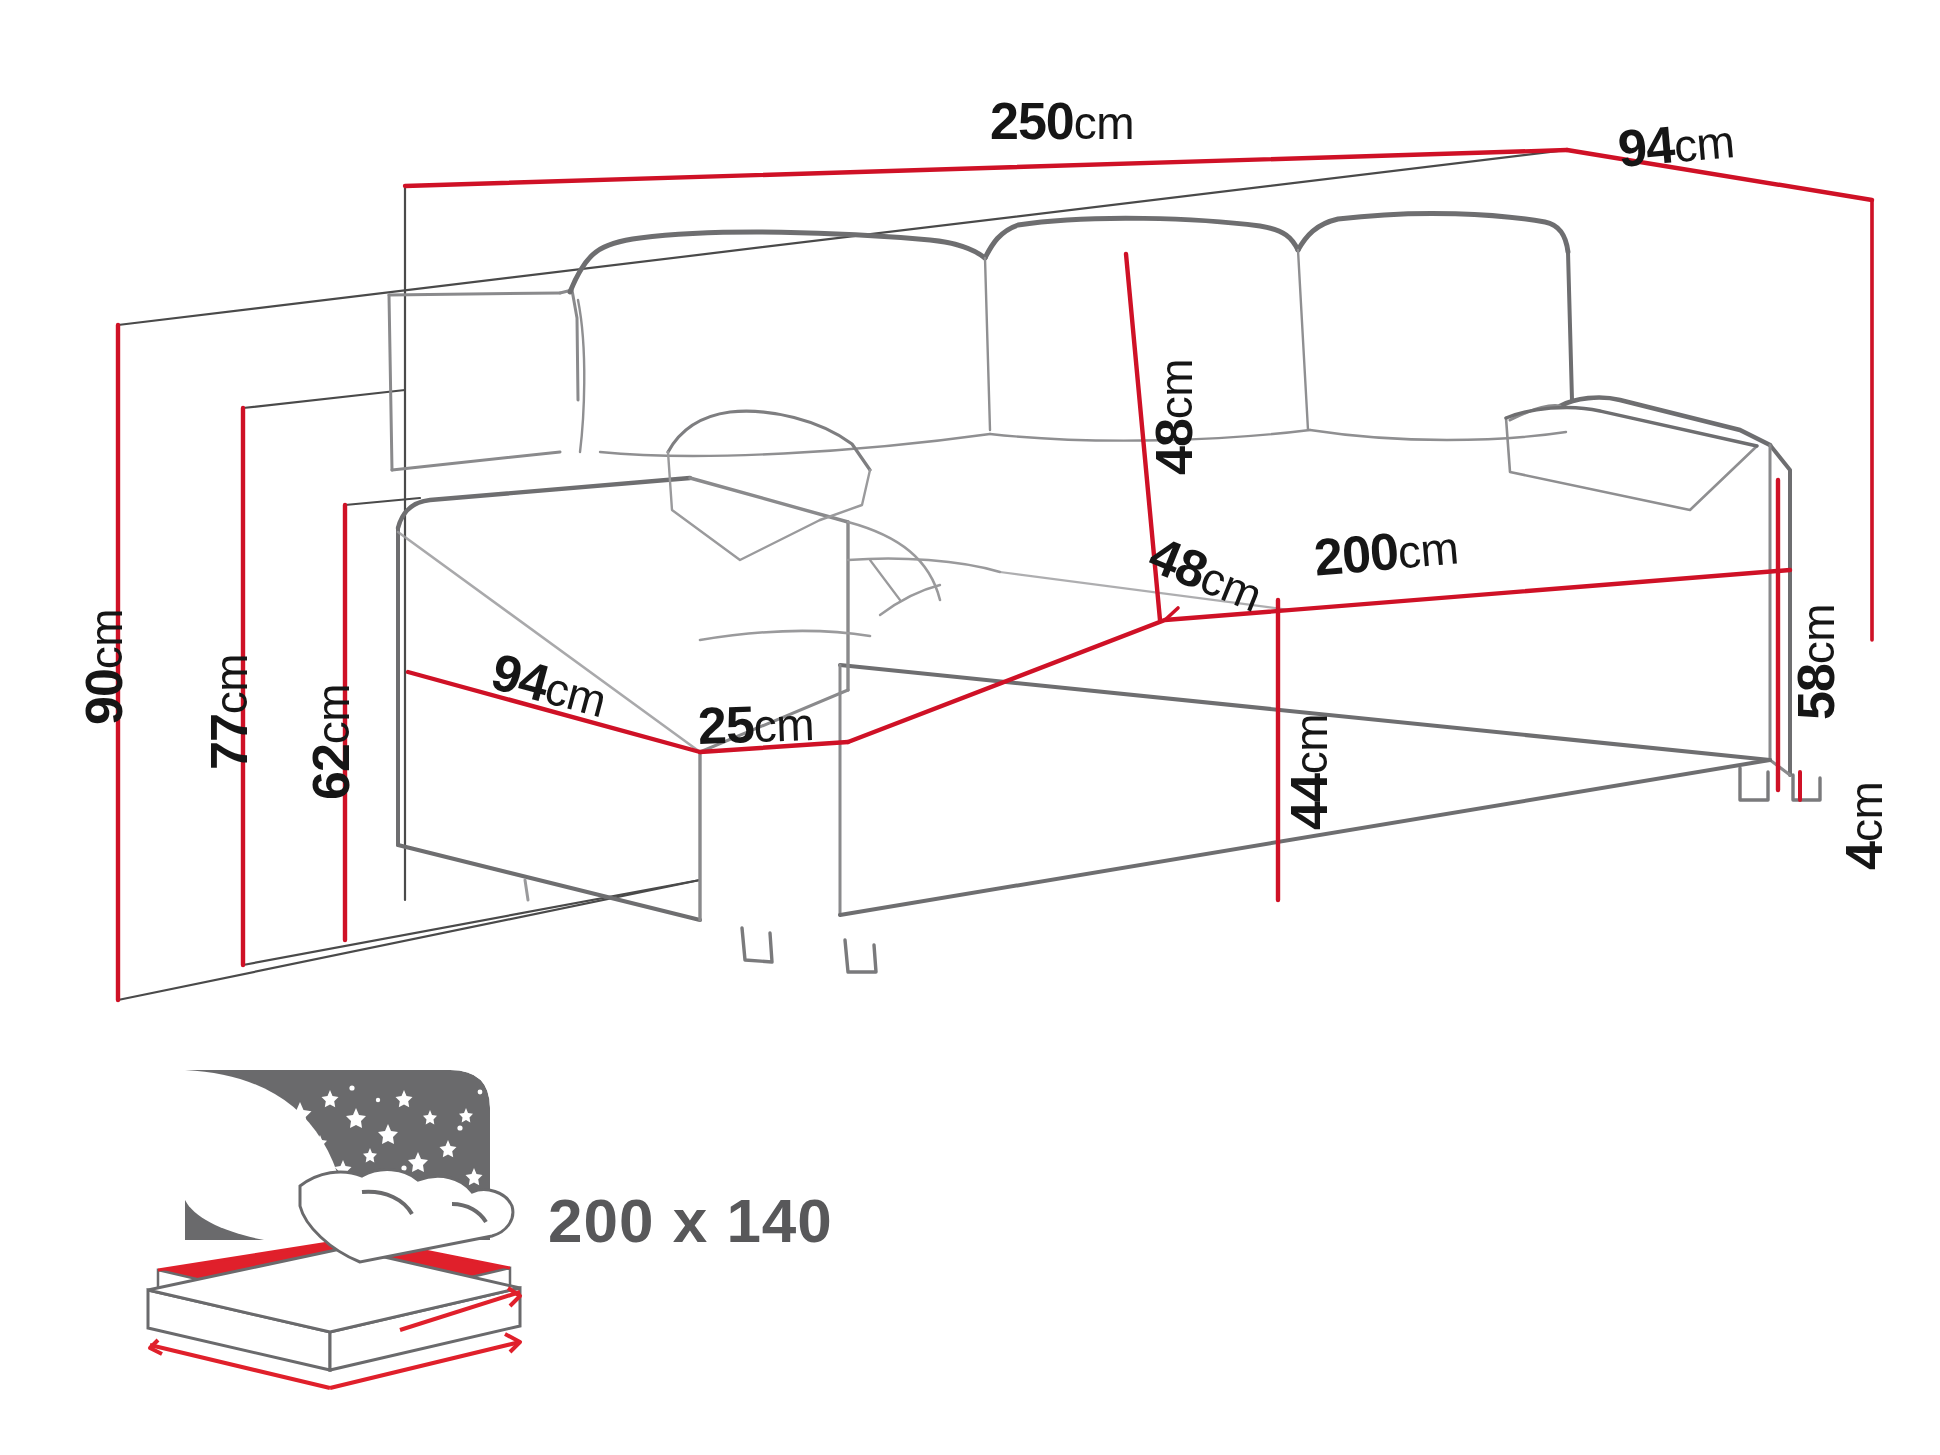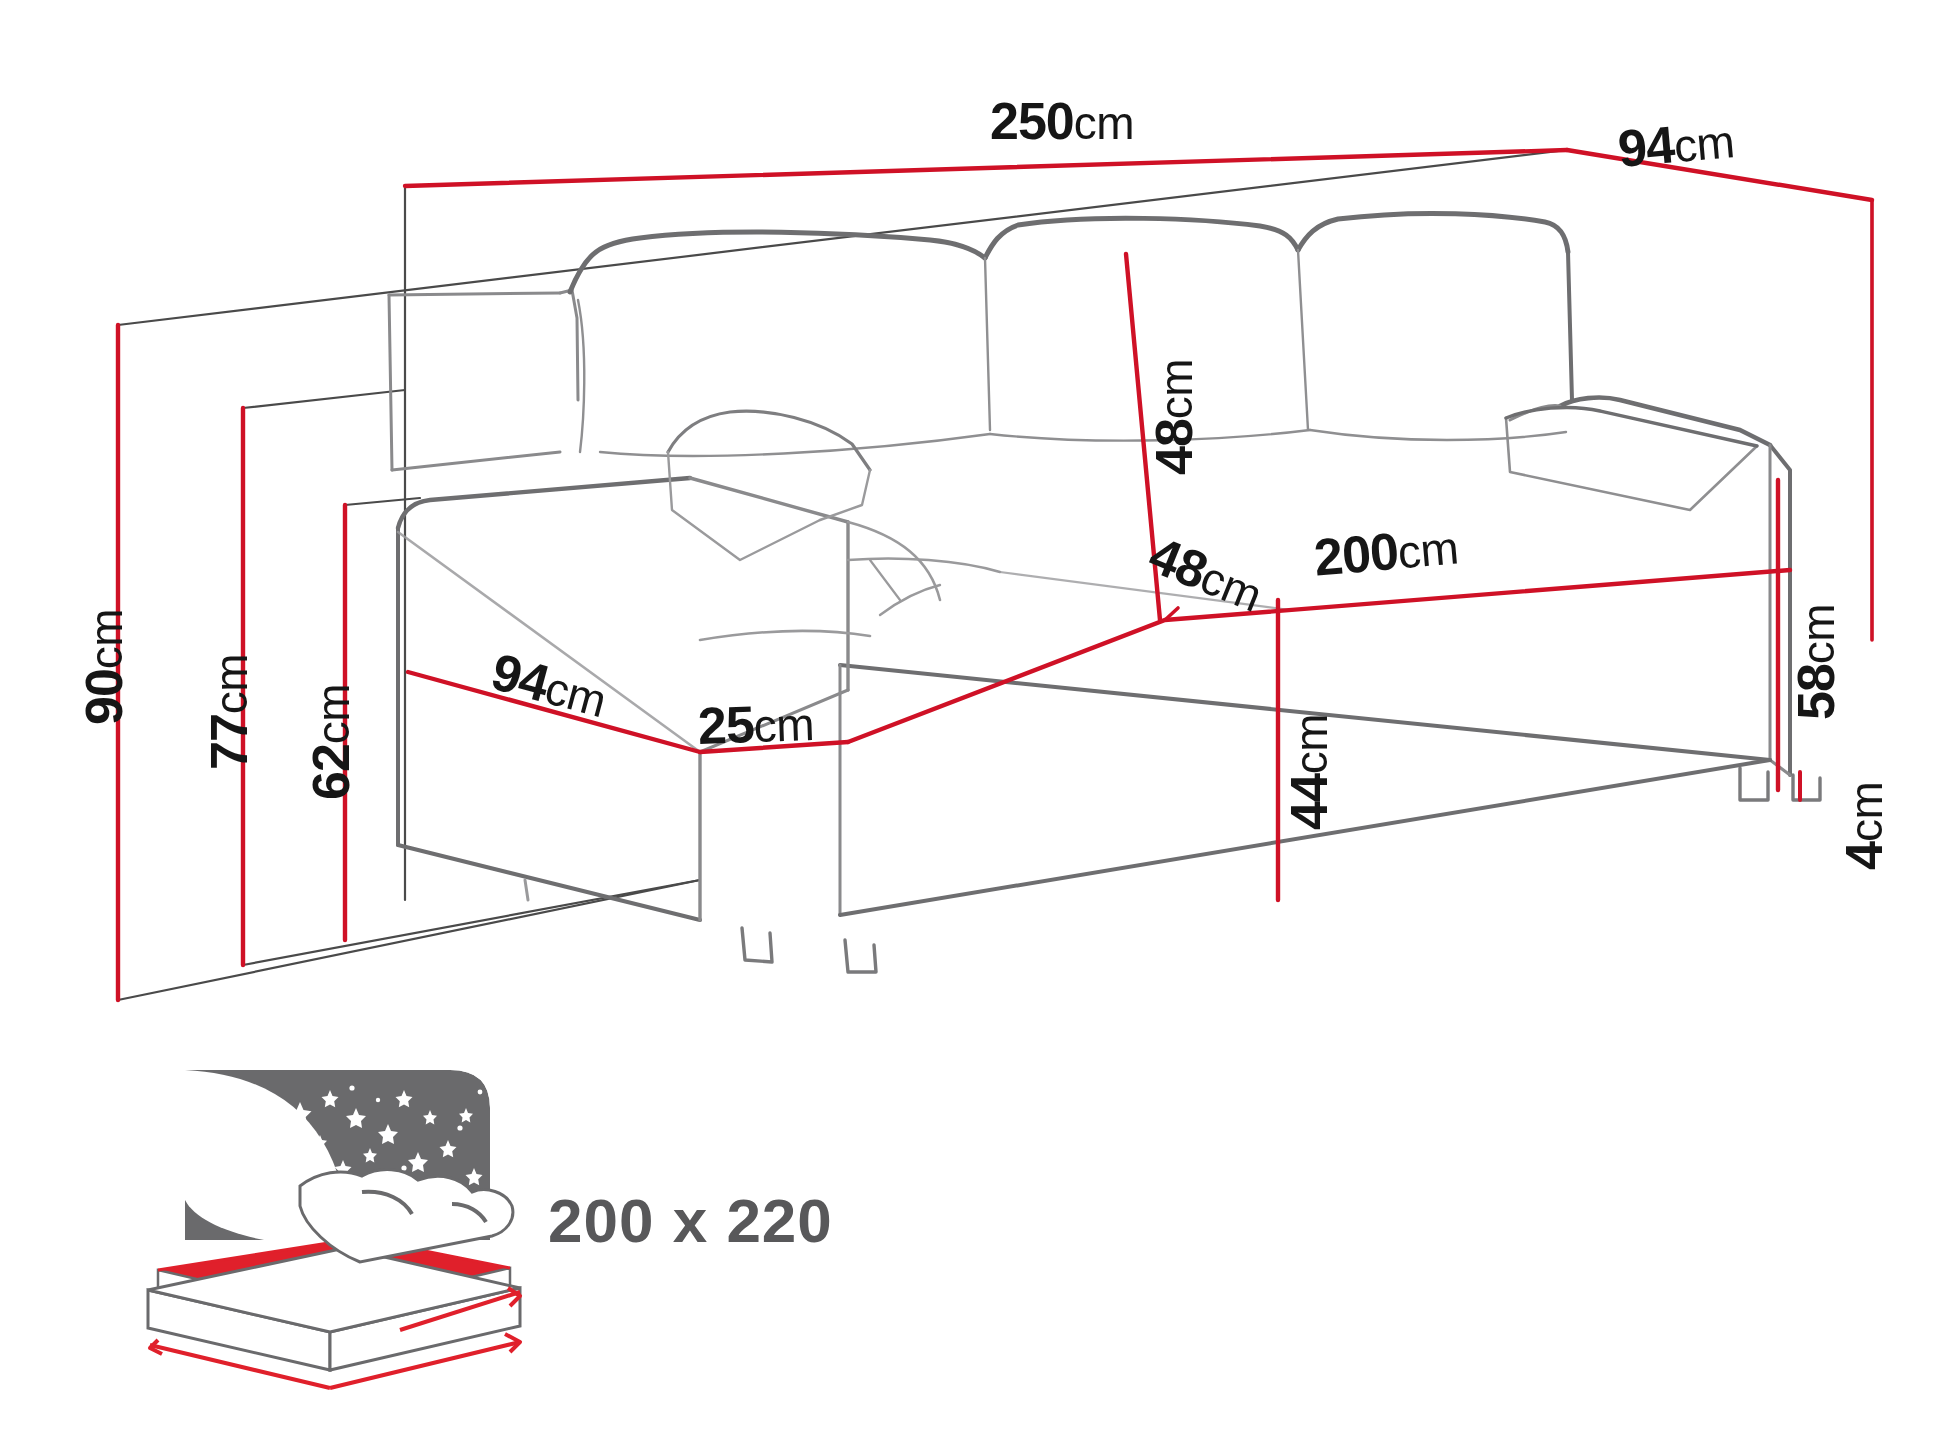--- a/index.html
+++ b/index.html
@@ -312,15 +312,15 @@
   </div>
 
   <div class="dim-label rot90" style="left:1790px; top:720px;">
     <span class="num">58</span><span class="unit">cm</span>
   </div>
 
   <div class="dim-label rot90" style="left:1838px; top:870px;">
     <span class="num">4</span><span class="unit">cm</span>
   </div>
 
-  <div class="bed-label" style="left:548px; top:1185px;">200 x 220</div>
+  <div class="bed-label" style="left:548px; top:1185px;">200 x 140</div>
 
 </div>
 
 </body></html>

